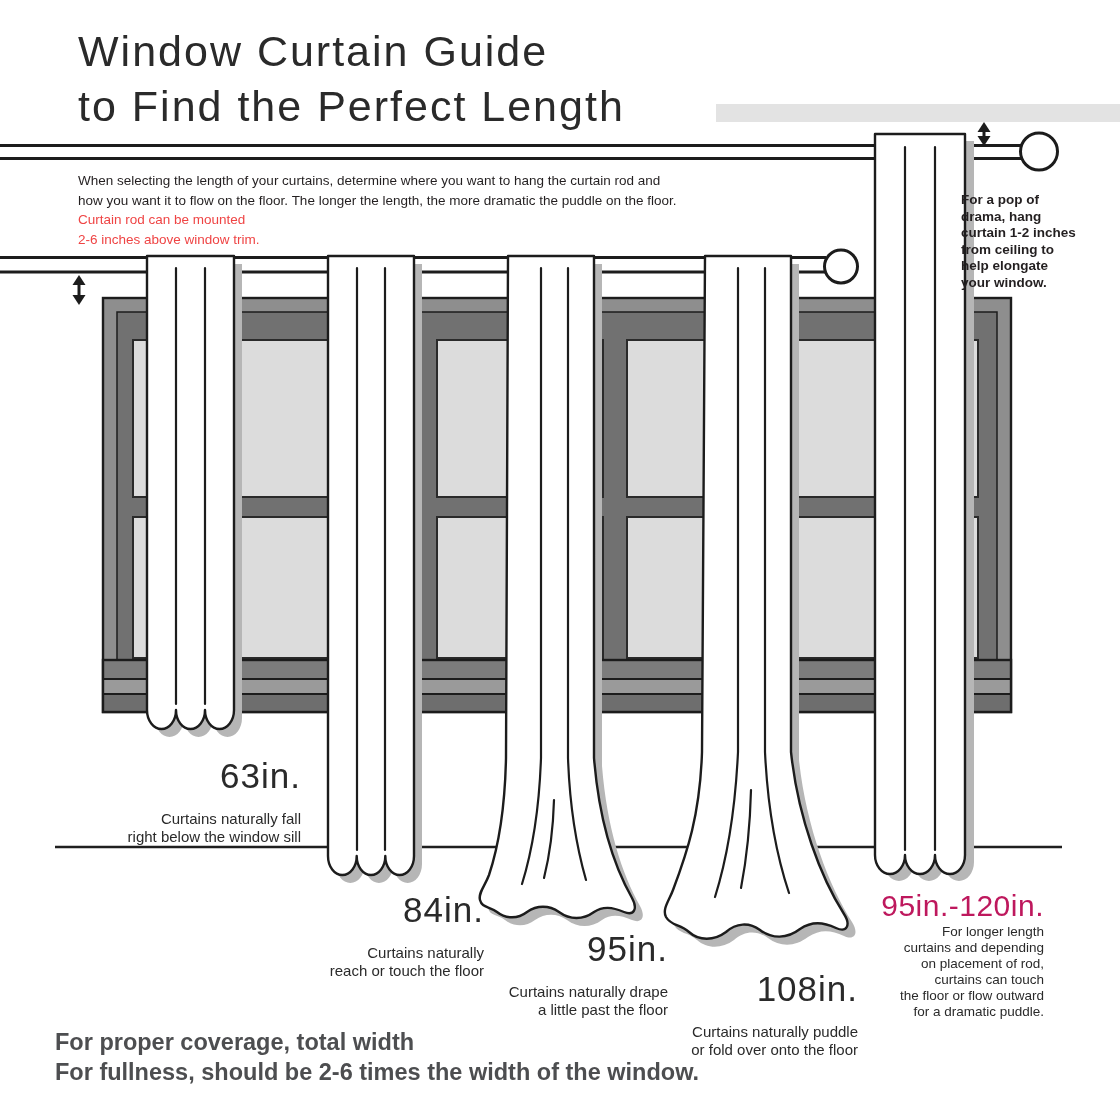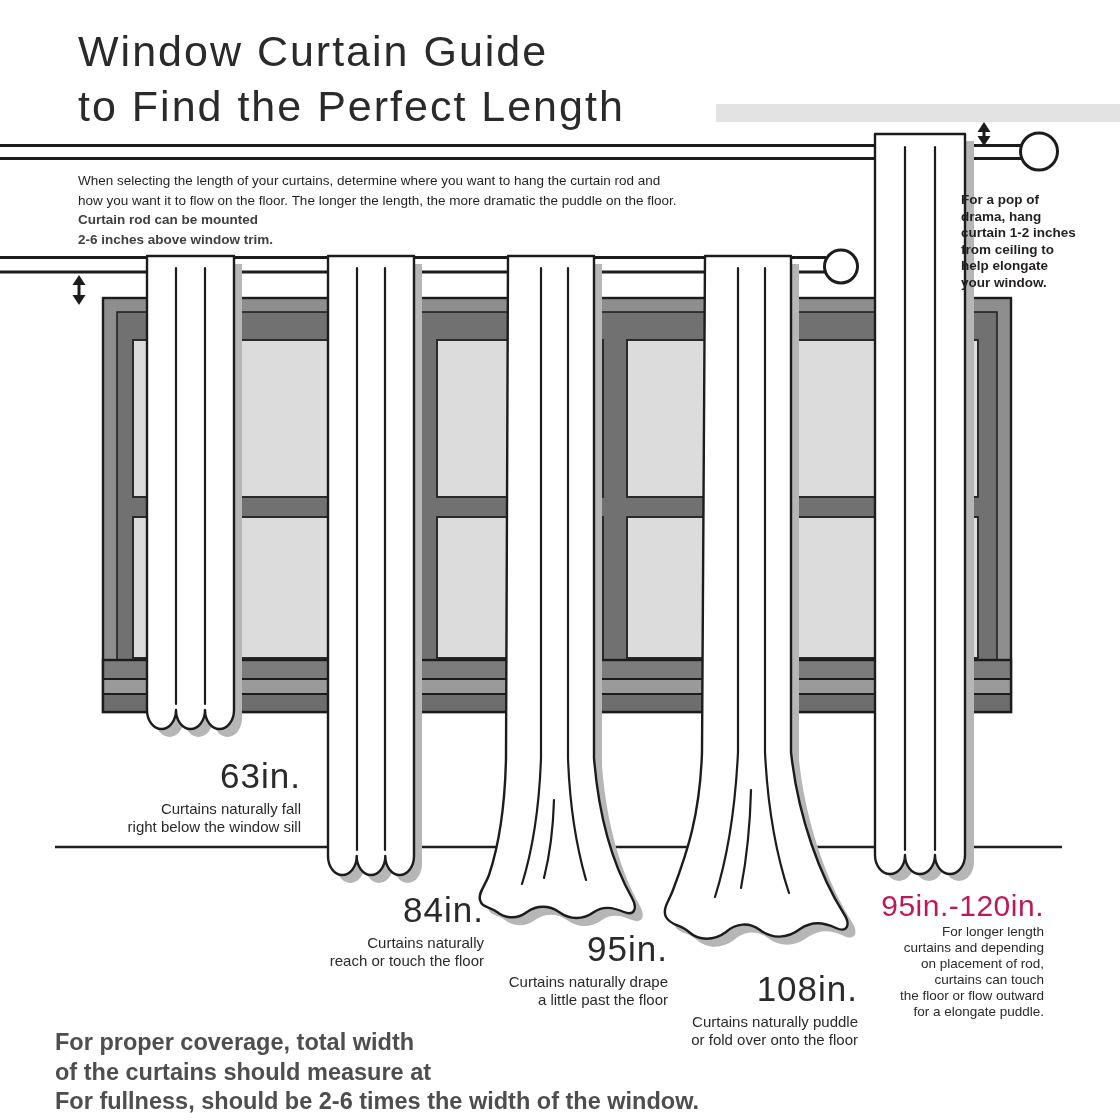--- a/index.html
+++ b/index.html
@@ -4,26 +4,26 @@
 <style>
   html,body{margin:0;padding:0;background:#ffffff;}
   #stage{
     position:relative;width:1120px;height:1120px;background:#ffffff;overflow:hidden;
     font-family:"Liberation Sans","DejaVu Sans",sans-serif;color:#231f20;
   }
   #art{position:absolute;left:0;top:0;}
   .txt{position:absolute;}
   .title{font-size:43px;line-height:55px;letter-spacing:2px;color:#2a2a2a;font-weight:500;}
   .intro{font-size:13.5px;line-height:19.5px;color:#231f20;margin-top:8px;}
-  .boldnote{font-size:13.5px;line-height:19.5px;font-weight:bold;color:#404040;}
+  .boldnote{font-size:13.5px;line-height:19.5px;font-weight:normal;color:#ef4444;}
   .drama{font-size:13.5px;line-height:16.5px;font-weight:bold;color:#231f20;}
   .curtain-label{text-align:right;}
   .len-big{font-size:35px;line-height:37px;letter-spacing:1px;color:#2a2a2a;}
   .len-mid{font-size:30px;line-height:33px;letter-spacing:0.5px;color:#be185d;}
-  .desc{font-size:15px;line-height:17.5px;color:#2a2a2a;margin-top:6px;}
+  .desc{font-size:15px;line-height:17.5px;color:#2a2a2a;margin-top:16px;}
   .desc-sm{font-size:13.5px;line-height:16px;color:#2a2a2a;margin-top:2px;}
   .footer{font-size:23.5px;line-height:29.5px;font-weight:bold;color:#4d4e50;white-space:nowrap;}
 </style>
 </head>
 <body>
 
 <div id="stage">
 
   <svg id="art" width="1120" height="1120" viewBox="0 0 1120 1120">
 
@@ -187,23 +187,22 @@
   </div>
 
   <div class="txt curtain-label" style="left:807px;top:889px;width:237px;">
     <div class="len-mid">95in.-120in.</div>
     <div class="desc-sm">
         <div>For longer length</div>
         <div>curtains and depending</div>
         <div>on placement of rod,</div>
         <div>curtains can touch</div>
         <div>the floor or flow outward</div>
-        <div>for a elongate puddle.</div>
+        <div>for a dramatic puddle.</div>
       </div>
   </div>
 
   <div class="txt footer" style="left:55px;top:1028px;">
       <div>For proper coverage, total width</div>
-      <div>of the curtains should measure at</div>
       <div>For fullness, should be 2-6 times the width of the window.</div>
     </div>
 
 </div>
 
 </body></html>

